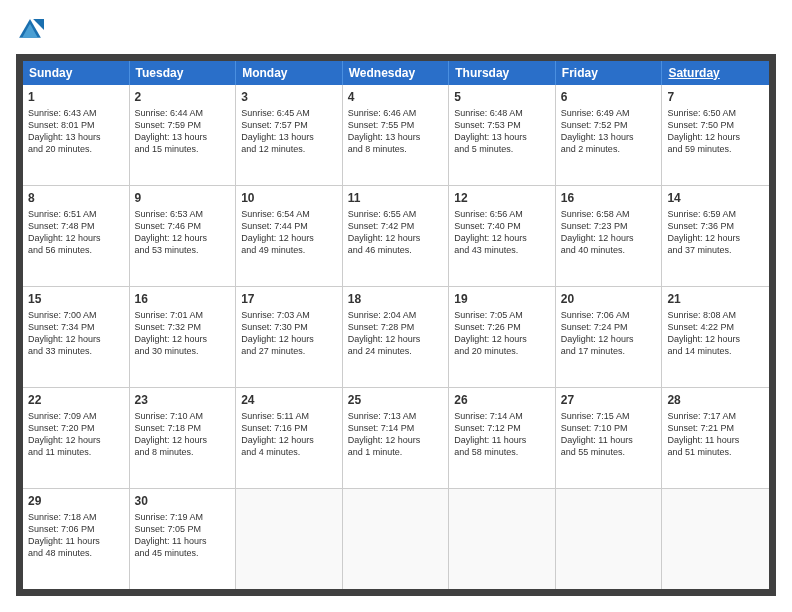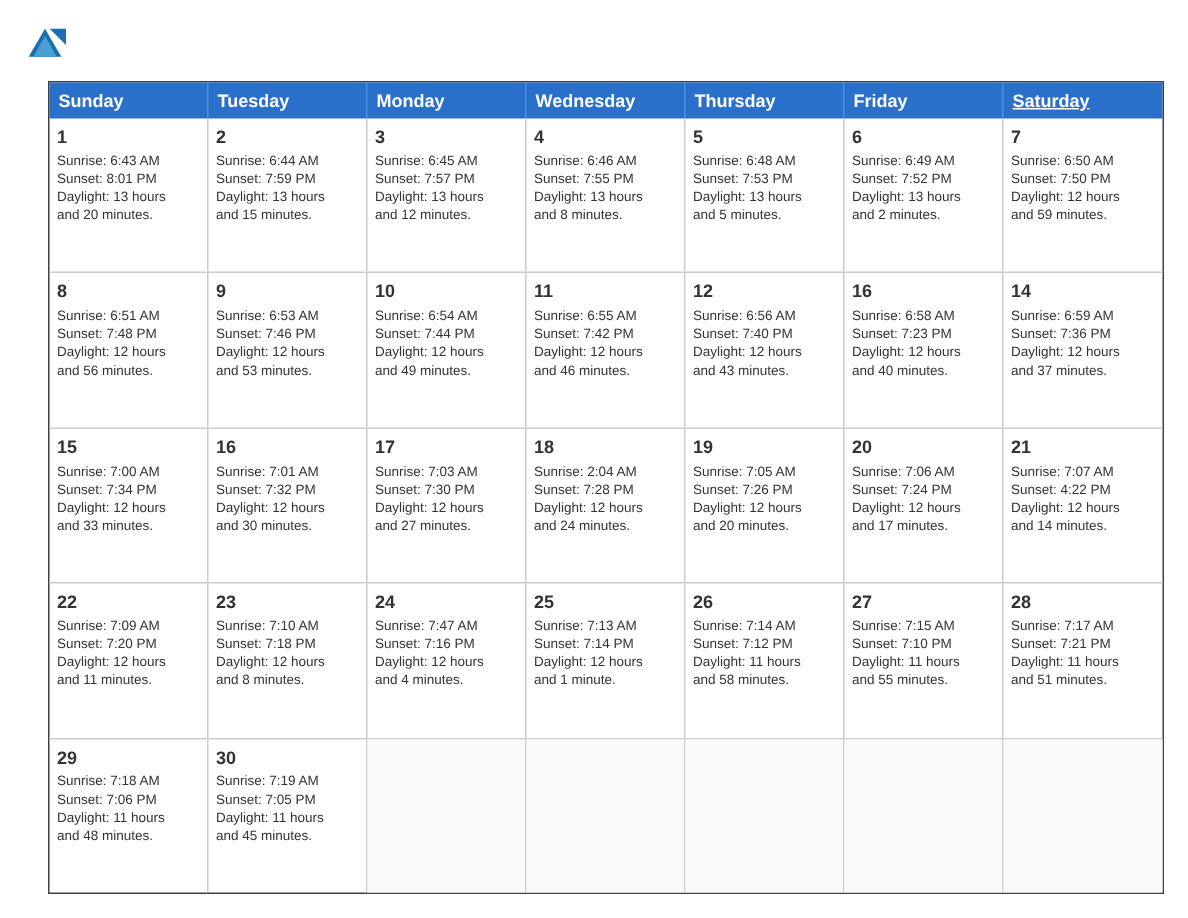--- a/index.html
+++ b/index.html
@@ -48,22 +48,21 @@
       color: #222;
     }
     .subtitle {
       font-size: 14px;
       color: #555;
     }
     .calendar {
       flex: 1;
       display: flex;
       flex-direction: column;
-      border: 1px solid #404040;
-      margin-left: 16px;
+      border: 7px solid #404040;
     }
     .cal-header {
       display: grid;
       grid-template-columns: repeat(7, 1fr);
       background: #2a6fc9;
     }
     .cal-header-cell {
       color: #fff;
       font-size: 12px;
       font-weight: bold;
@@ -280,21 +279,21 @@
           </div>
           <div class="cal-cell">
             <span class="day-num">20</span>
             <div class="cell-text">Sunrise: 7:06 AM</div>
             <div class="cell-text">Sunset: 7:24 PM</div>
             <div class="cell-text">Daylight: 12 hours</div>
             <div class="cell-text">and 17 minutes.</div>
           </div>
           <div class="cal-cell">
             <span class="day-num">21</span>
-            <div class="cell-text">Sunrise: 7:07 AM</div>
+            <div class="cell-text">Sunrise: 8:08 AM</div>
             <div class="cell-text">Sunset: 4:22 PM</div>
             <div class="cell-text">Daylight: 12 hours</div>
             <div class="cell-text">and 14 minutes.</div>
           </div>
         </div>
         <div class="cal-row">
           <div class="cal-cell">
             <span class="day-num">22</span>
             <div class="cell-text">Sunrise: 7:09 AM</div>
             <div class="cell-text">Sunset: 7:20 PM</div>
@@ -303,21 +302,21 @@
           </div>
           <div class="cal-cell">
             <span class="day-num">23</span>
             <div class="cell-text">Sunrise: 7:10 AM</div>
             <div class="cell-text">Sunset: 7:18 PM</div>
             <div class="cell-text">Daylight: 12 hours</div>
             <div class="cell-text">and 8 minutes.</div>
           </div>
           <div class="cal-cell">
             <span class="day-num">24</span>
-            <div class="cell-text">Sunrise: 7:47 AM</div>
+            <div class="cell-text">Sunrise: 5:11 AM</div>
             <div class="cell-text">Sunset: 7:16 PM</div>
             <div class="cell-text">Daylight: 12 hours</div>
             <div class="cell-text">and 4 minutes.</div>
           </div>
           <div class="cal-cell">
             <span class="day-num">25</span>
             <div class="cell-text">Sunrise: 7:13 AM</div>
             <div class="cell-text">Sunset: 7:14 PM</div>
             <div class="cell-text">Daylight: 12 hours</div>
             <div class="cell-text">and 1 minute.</div>

